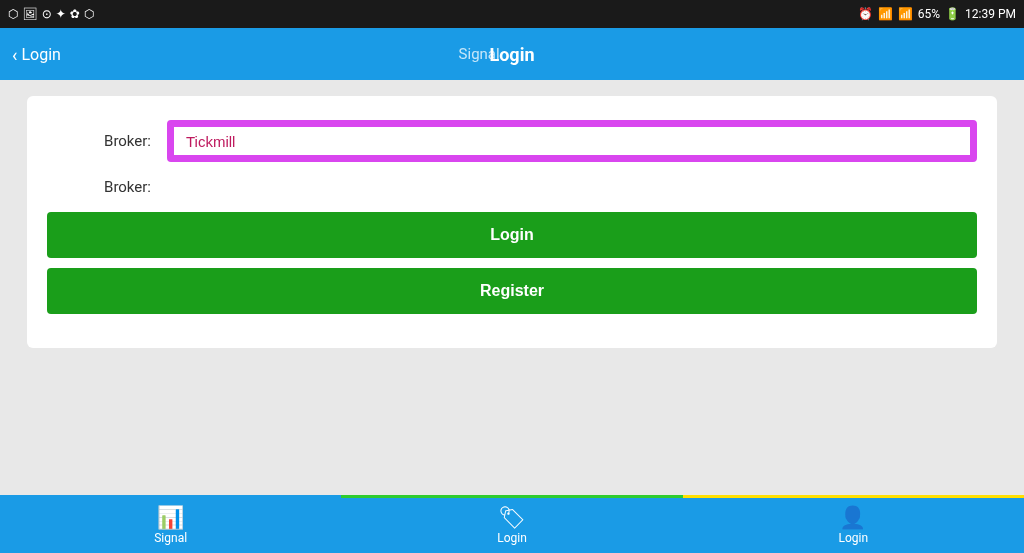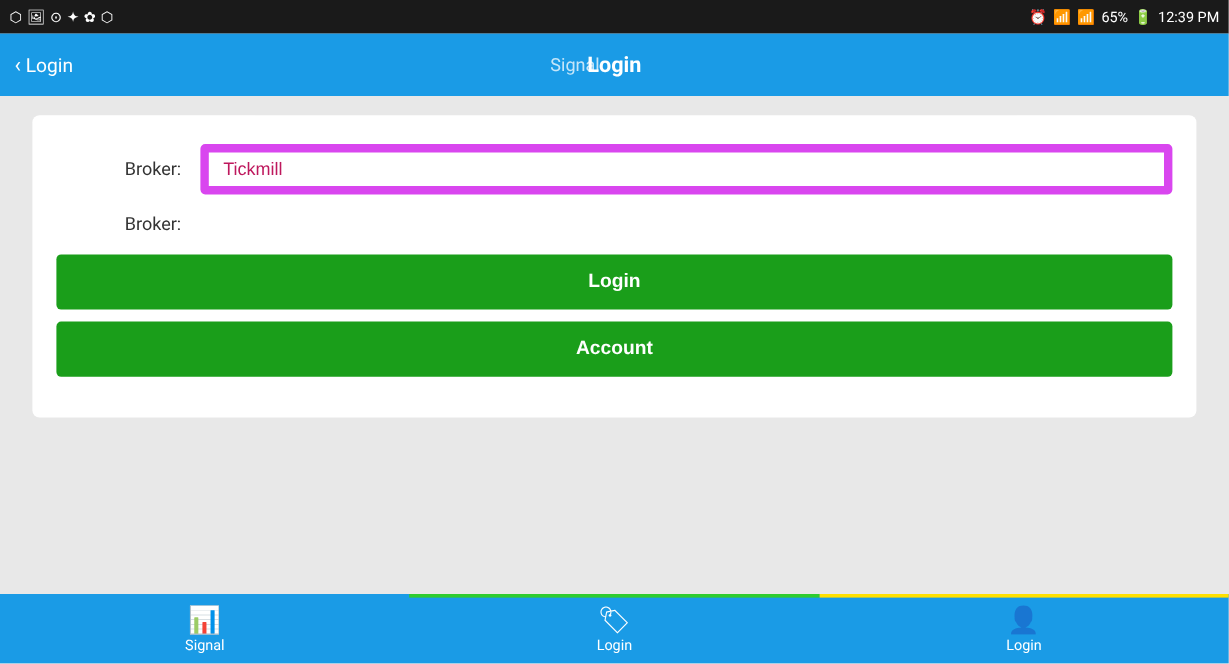--- a/index.html
+++ b/index.html
@@ -204,21 +204,21 @@
       <label class="form-label">Broker:</label>
       <input type="text" class="form-input" value="Tickmill" style="">
     </div>
 
     <div class="form-row">
       <label class="form-label">Broker:</label>
     </div>
 
     <button class="btn-green">Login</button>
 
-    <button class="btn-green">Account</button>
+    <button class="btn-green">Register</button>
 
   </div>
 </div>
 
 <div id="bottom-nav">
   <div class="bottom-nav-item" id="signal-nav-item">
     <span class="bottom-nav-icon">📊</span>
     <span class="bottom-nav-label">Signal</span>
   </div>
   <div class="bottom-nav-item" id="broker-nav-item">

